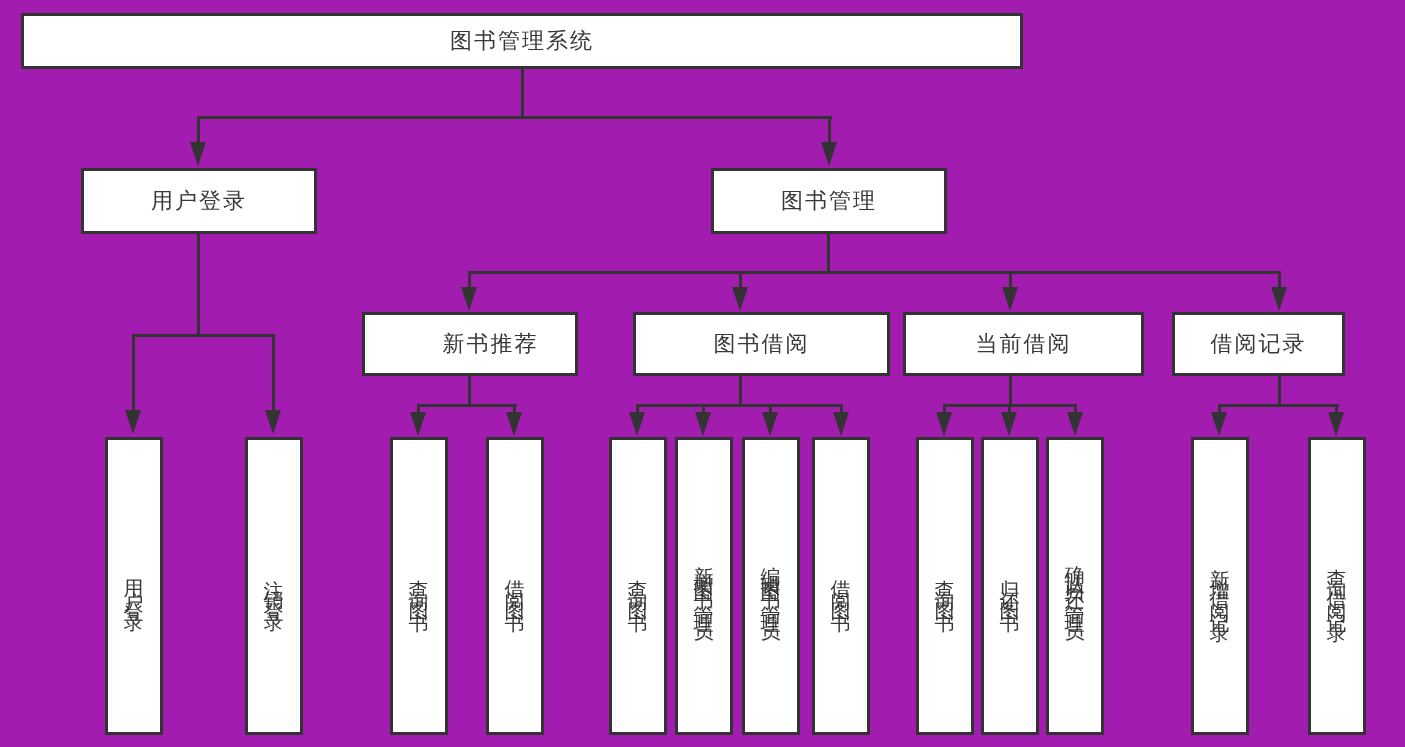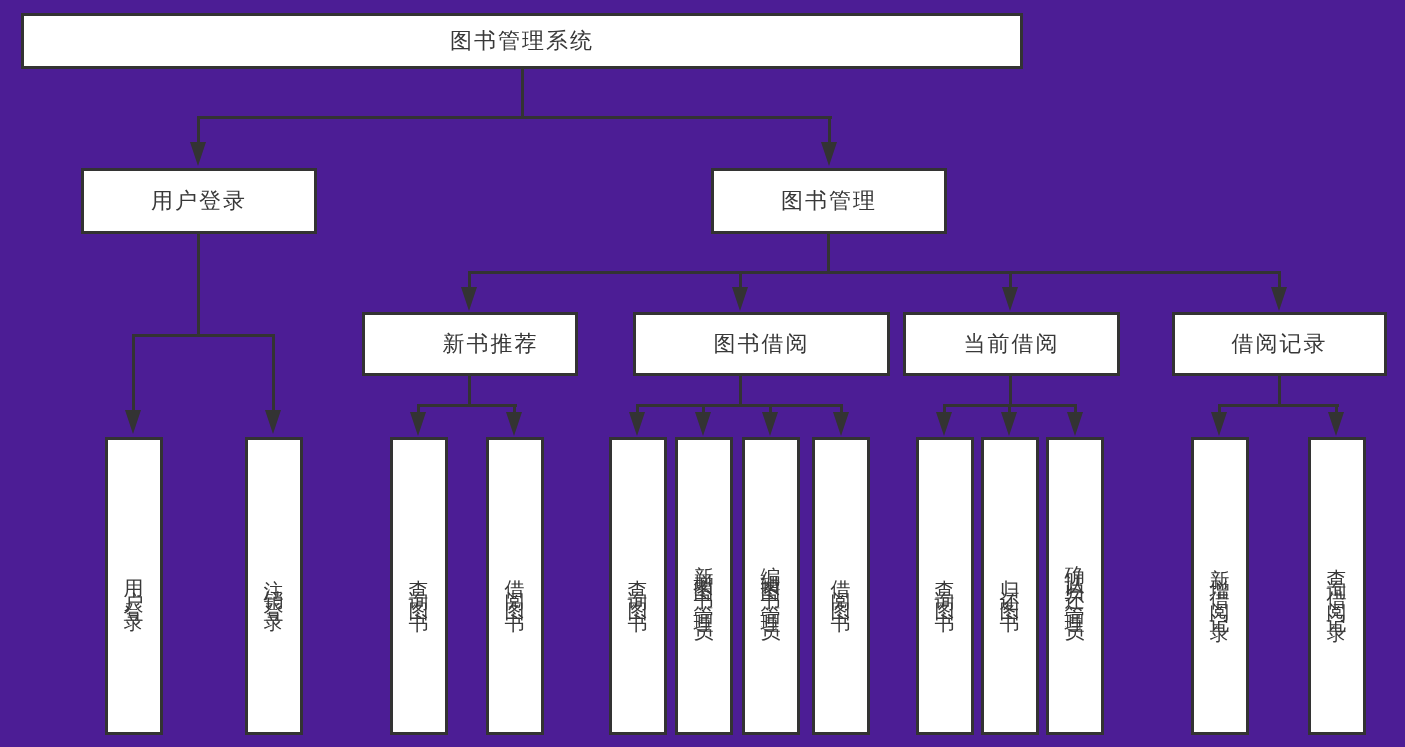--- a/index.html
+++ b/index.html
@@ -1,19 +1,19 @@
 <!DOCTYPE html>
 <html><head>
 <meta charset="utf-8">
 <style>
   html,body{margin:0;padding:0;background:#ffffff;}
   .canvas{
     position:relative;
     width:1405px;height:747px;
-    background:#4c1d95;
+    background:#a21caf;
     font-family:"Liberation Sans", sans-serif;
     color:#383838;
     overflow:hidden;
   }
   .hbox{
     position:absolute;
     box-sizing:border-box;
     background:#ffffff;
     border:3px solid #333333;
     display:flex;align-items:center;justify-content:center;
@@ -55,22 +55,22 @@
 
 <div class="canvas">
 
   <div class="hbox" style="left:21px;top:13px;width:1002px;height:56px;">图书管理系统</div>
 
   <div class="hbox" style="left:81px;top:168px;width:236px;height:66px;">用户登录</div>
   <div class="hbox" style="left:711px;top:168px;width:236px;height:66px;text-align:center;">图书管理</div>
 
   <div class="hbox" style="left:362px;top:312px;width:216px;height:64px;padding-left:41px;">新书推荐</div>
   <div class="hbox" style="left:633px;top:312px;width:257px;height:64px;">图书借阅</div>
-  <div class="hbox" style="left:903px;top:312px;width:217px;height:64px;">当前借阅</div>
-  <div class="hbox" style="left:1172px;top:312px;width:215px;height:64px;">借阅记录</div>
+  <div class="hbox" style="left:903px;top:312px;width:241px;height:64px;">当前借阅</div>
+  <div class="hbox" style="left:1172px;top:312px;width:173px;height:64px;">借阅记录</div>
 
   <div class="vbox" style="left:105px;">用户登录</div>
   <div class="vbox" style="left:245px;">注销登录</div>
 
   <div class="vbox" style="left:390px;">查询图书</div>
   <div class="vbox" style="left:486px;">借阅图书</div>
 
   <div class="vbox" style="left:609px;">查询图书</div>
   <div class="vbox" style="left:675px;letter-spacing:8px;">新增图书（管理员）</div>
   <div class="vbox" style="left:742px;letter-spacing:8px;">编辑图书（管理员）</div>

